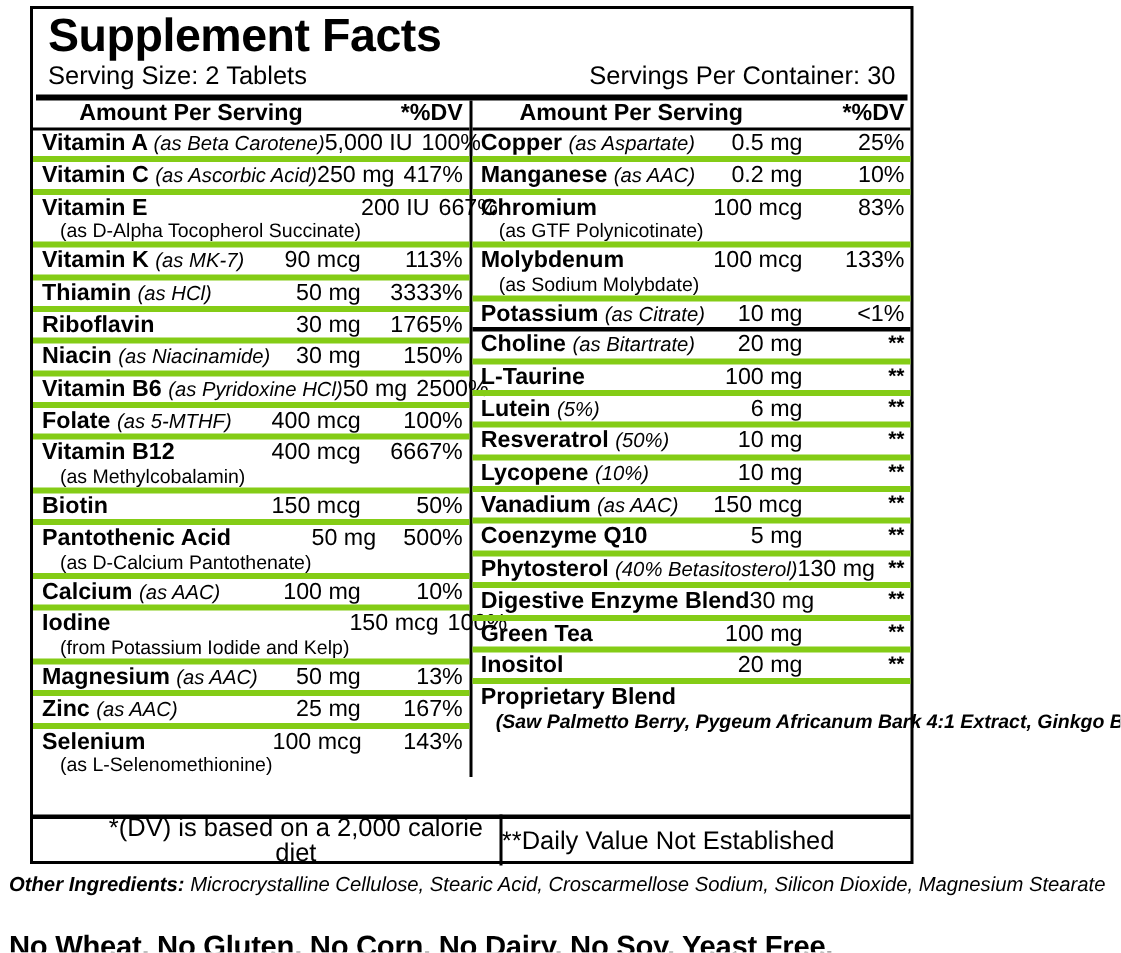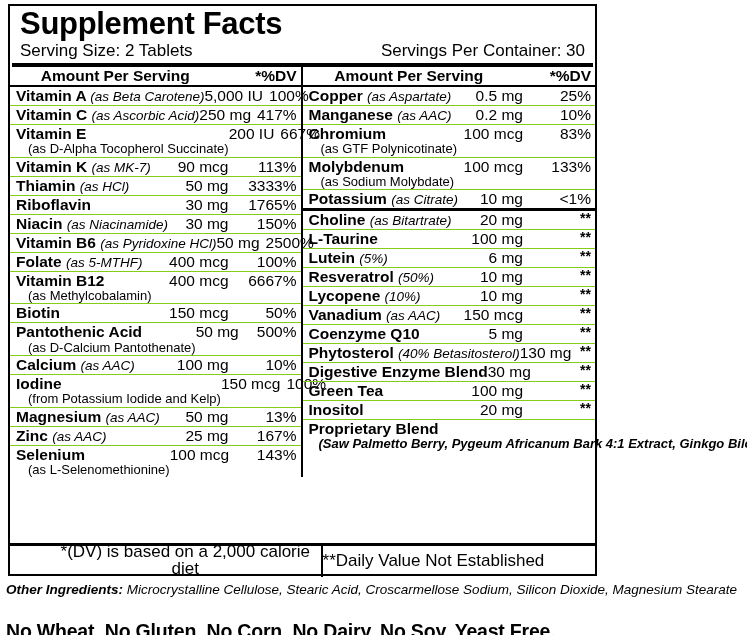--- a/index.html
+++ b/index.html
@@ -14,21 +14,21 @@
   #panel {
     position: relative;
     width: 747px;
     height: 635px;
     box-sizing: border-box;
     background: #fff;
     overflow: hidden;
   }
   .outer-box {
     position: absolute;
-    left: 8px;
+    left: 20px;
     top: 4px;
     width: 589px;
     height: 572px;
     box-sizing: border-box;
     border: 2px solid #000;
   }
   .title {
     font-size: 31px;
     font-weight: bold;
     letter-spacing: -0.3px;
@@ -71,21 +71,21 @@
     flex: 1;
     text-align: center;
   }
   .col-head .dv {
     width: 74px;
     text-align: right;
   }
   .row {
     display: flex;
     align-items: flex-start;
-    border-bottom: 1px solid #84cc16;
+    border-bottom: 4px solid #84cc16;
     box-sizing: border-box;
     padding: 0 4px 0 4px;
     min-height: 19px;
   }
   .row.noline {
     border-bottom: none;
   }
   .nm {
     flex: 1;
     font-size: 15.5px;

